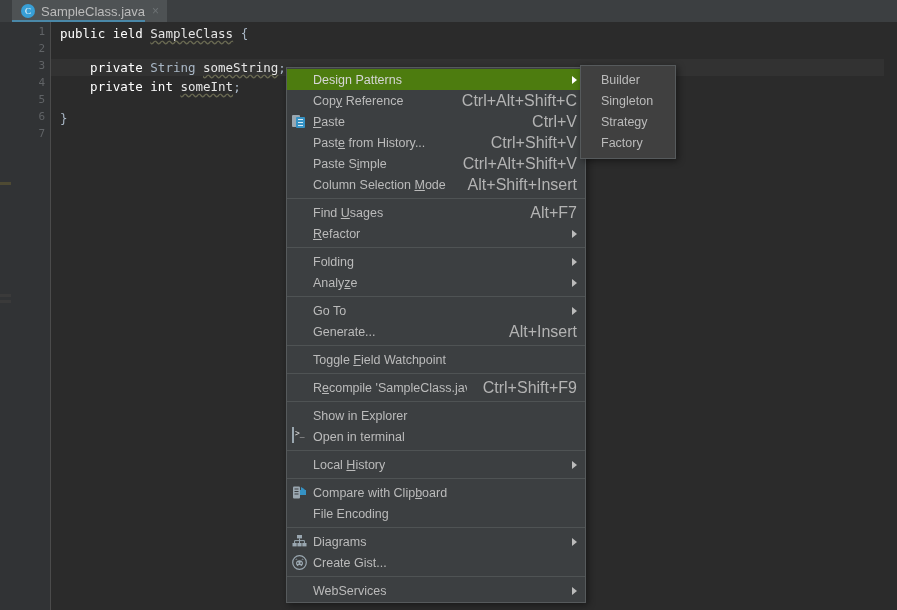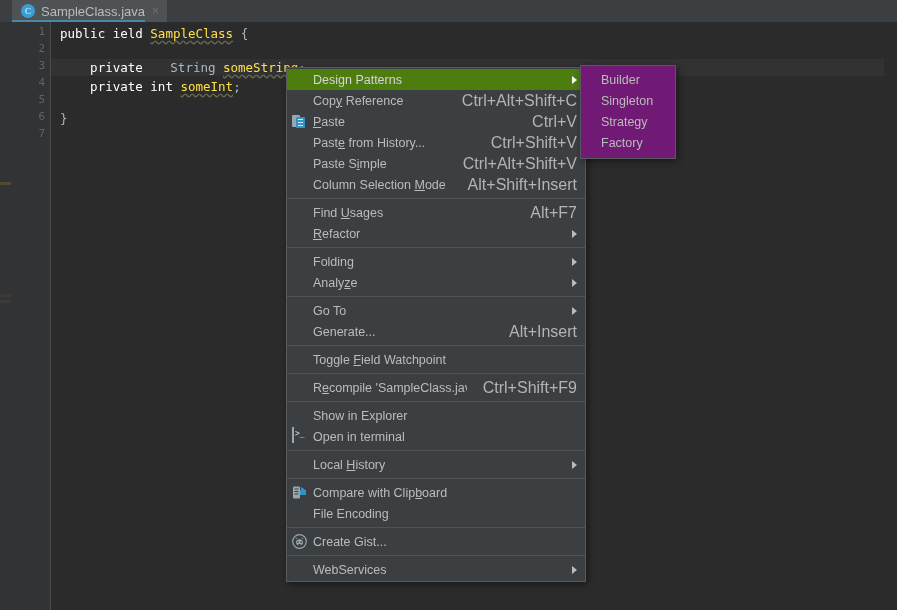--- a/index.html
+++ b/index.html
@@ -129,23 +129,23 @@
     position: absolute;
     left: 8px;
     font-family: "DejaVu Sans Mono", monospace;
     font-size: 12.5px;
     white-space: pre;
     color: #a9b7c6;
     line-height: 17px;
   }
   .kw { color: #ffffff; }
   .plain { color: #a9b7c6; }
-  .type { color: #a9b7c6; margin-left: 20px; }
+  .type { color: #a9b7c6; }
   .warn {
-    color: #fde047;
+    color: #e5e5e5;
     text-decoration: underline;
     text-decoration-style: wavy;
     text-decoration-color: #6a6a52;
     text-underline-offset: 2px;
     text-align: center;
   }
 
   .right-gutter {
     position: absolute;
     right: 0; top: 0;
@@ -209,21 +209,21 @@
     background: #4f5354;
     margin: 3px 0;
   }
   u { text-decoration: underline; text-underline-offset: 1px; }
 
   
   .submenu {
     position: absolute;
     left: 580px; top: 65px;
     width: 96px;
-    background: #701a75;
+    background: #404040;
     border: 1px solid #565a5c;
     box-sizing: border-box;
     padding: 4px 0;
     box-shadow: 2px 2px 7px rgba(0,0,0,.45);
   }
   .smi {
     height: 21px;
     line-height: 21px;
     padding-left: 20px;
     color: #bbbbbb;
@@ -402,20 +402,31 @@
             <path d="M10 3 L14 5.5 L10 8 Z" fill="#3592c4"></path>
           </svg></span>
         <span class="lbl">Compare with Clip<u>b</u>oard</span>
       </div>
       <div class="mi">
         <span class="lbl">File Encoding</span>
       </div>
       <div class="sep"></div>
       <div class="mi">
         <span class="ic"><svg width="17" height="17" viewBox="0 0 17 17">
+            <rect x="6" y="2" width="5" height="3.4" fill="#9aa7b0"></rect>
+            <rect x="1.5" y="10" width="4.2" height="3.4" fill="#9aa7b0"></rect>
+            <rect x="6.4" y="10" width="4.2" height="3.4" fill="#9aa7b0"></rect>
+            <rect x="11.3" y="10" width="4.2" height="3.4" fill="#9aa7b0"></rect>
+            <path d="M8.5 5.4 L8.5 7.6 M3.6 7.6 L13.4 7.6 M3.6 7.6 L3.6 10 M8.5 7.6 L8.5 10 M13.4 7.6 L13.4 10" stroke="#9aa7b0" stroke-width="1" fill="none"></path>
+          </svg></span>
+        <span class="lbl">Diagrams</span>
+        <span class="arrow"></span>
+      </div>
+      <div class="mi">
+        <span class="ic"><svg width="17" height="17" viewBox="0 0 17 17">
             <circle cx="8.5" cy="8.5" r="6.8" fill="none" stroke="#9aa7b0" stroke-width="1.2"></circle>
             <path d="M5 9.2c0-1.9 1.6-3 3.5-3s3.5 1.1 3.5 3c0 1.6-1 2.7-2.3 3.1l-.1-1.3h-2.2l-.1 1.3C6 11.9 5 10.8 5 9.2z" fill="#9aa7b0"></path>
             <circle cx="6.9" cy="9.1" r="0.85" fill="#3c3f41"></circle>
             <circle cx="10.1" cy="9.1" r="0.85" fill="#3c3f41"></circle>
             <path d="M6.2 5.6c-.6-.5-1.3-.4-1.6.1 M10.8 5.6c.6-.5 1.3-.4 1.6.1" stroke="#9aa7b0" stroke-width="1" fill="none"></path>
           </svg></span>
         <span class="lbl">Create Gist...</span>
       </div>
       <div class="sep"></div>
       <div class="mi">

